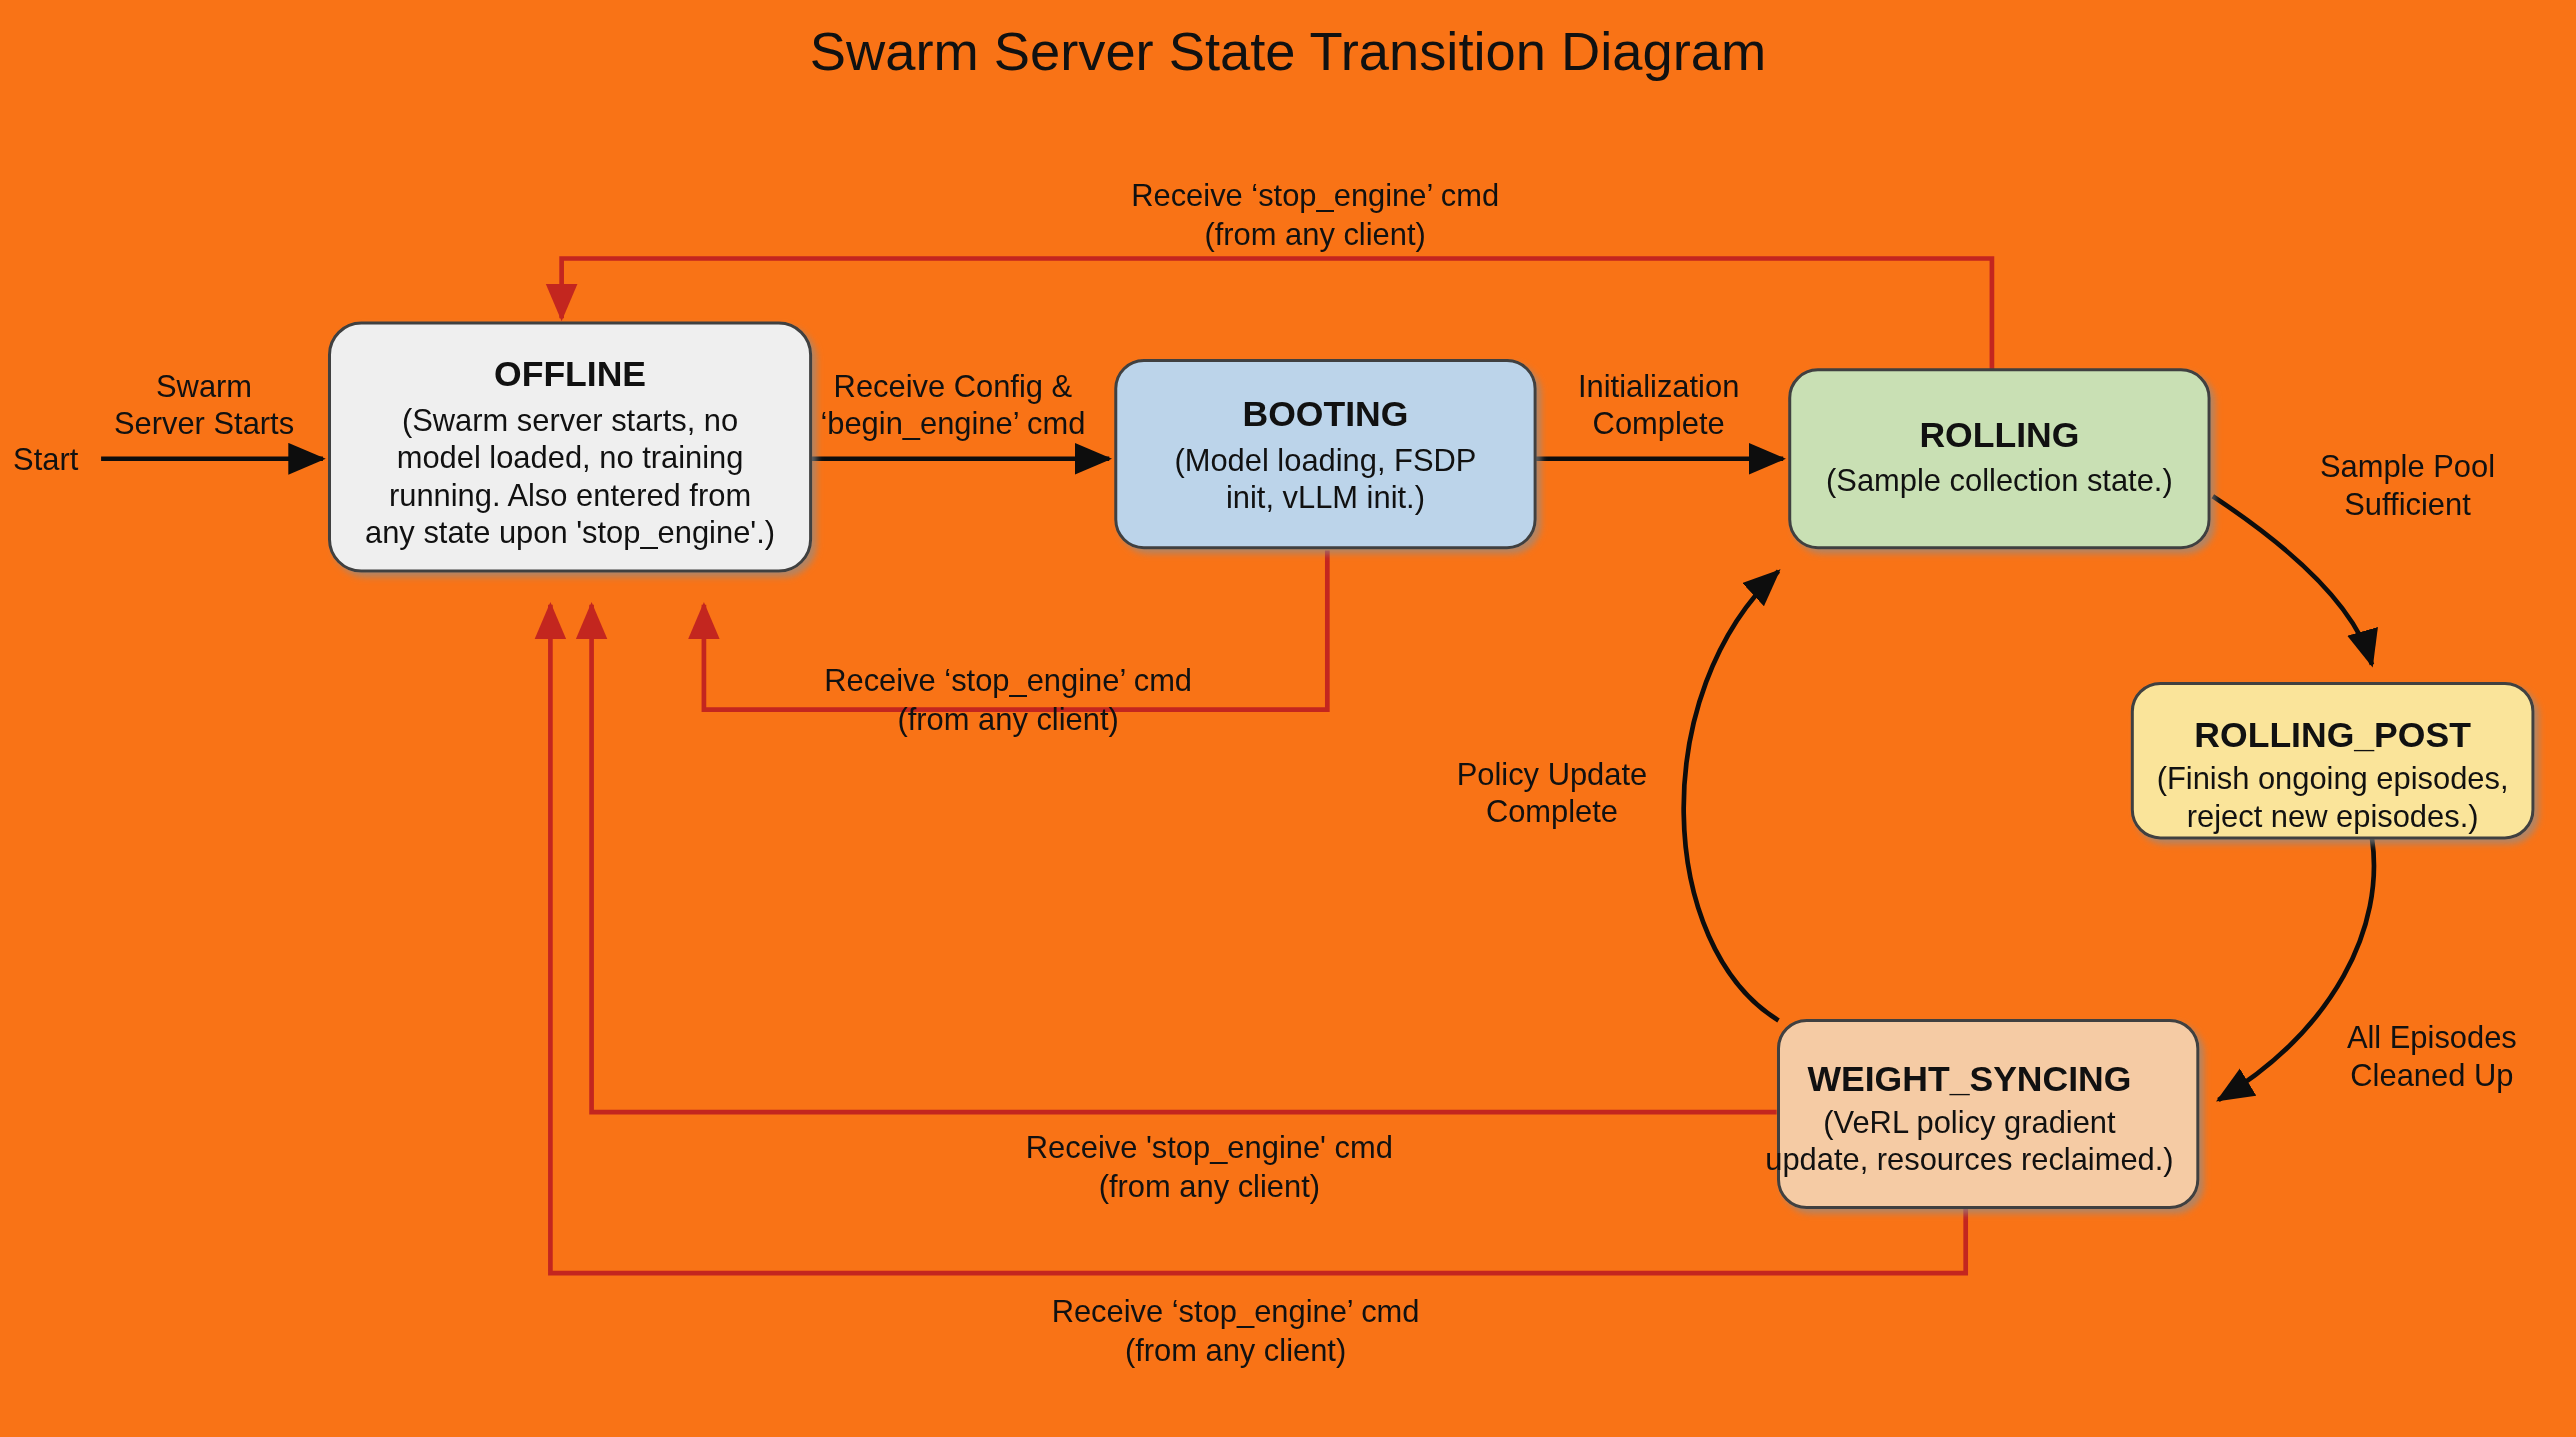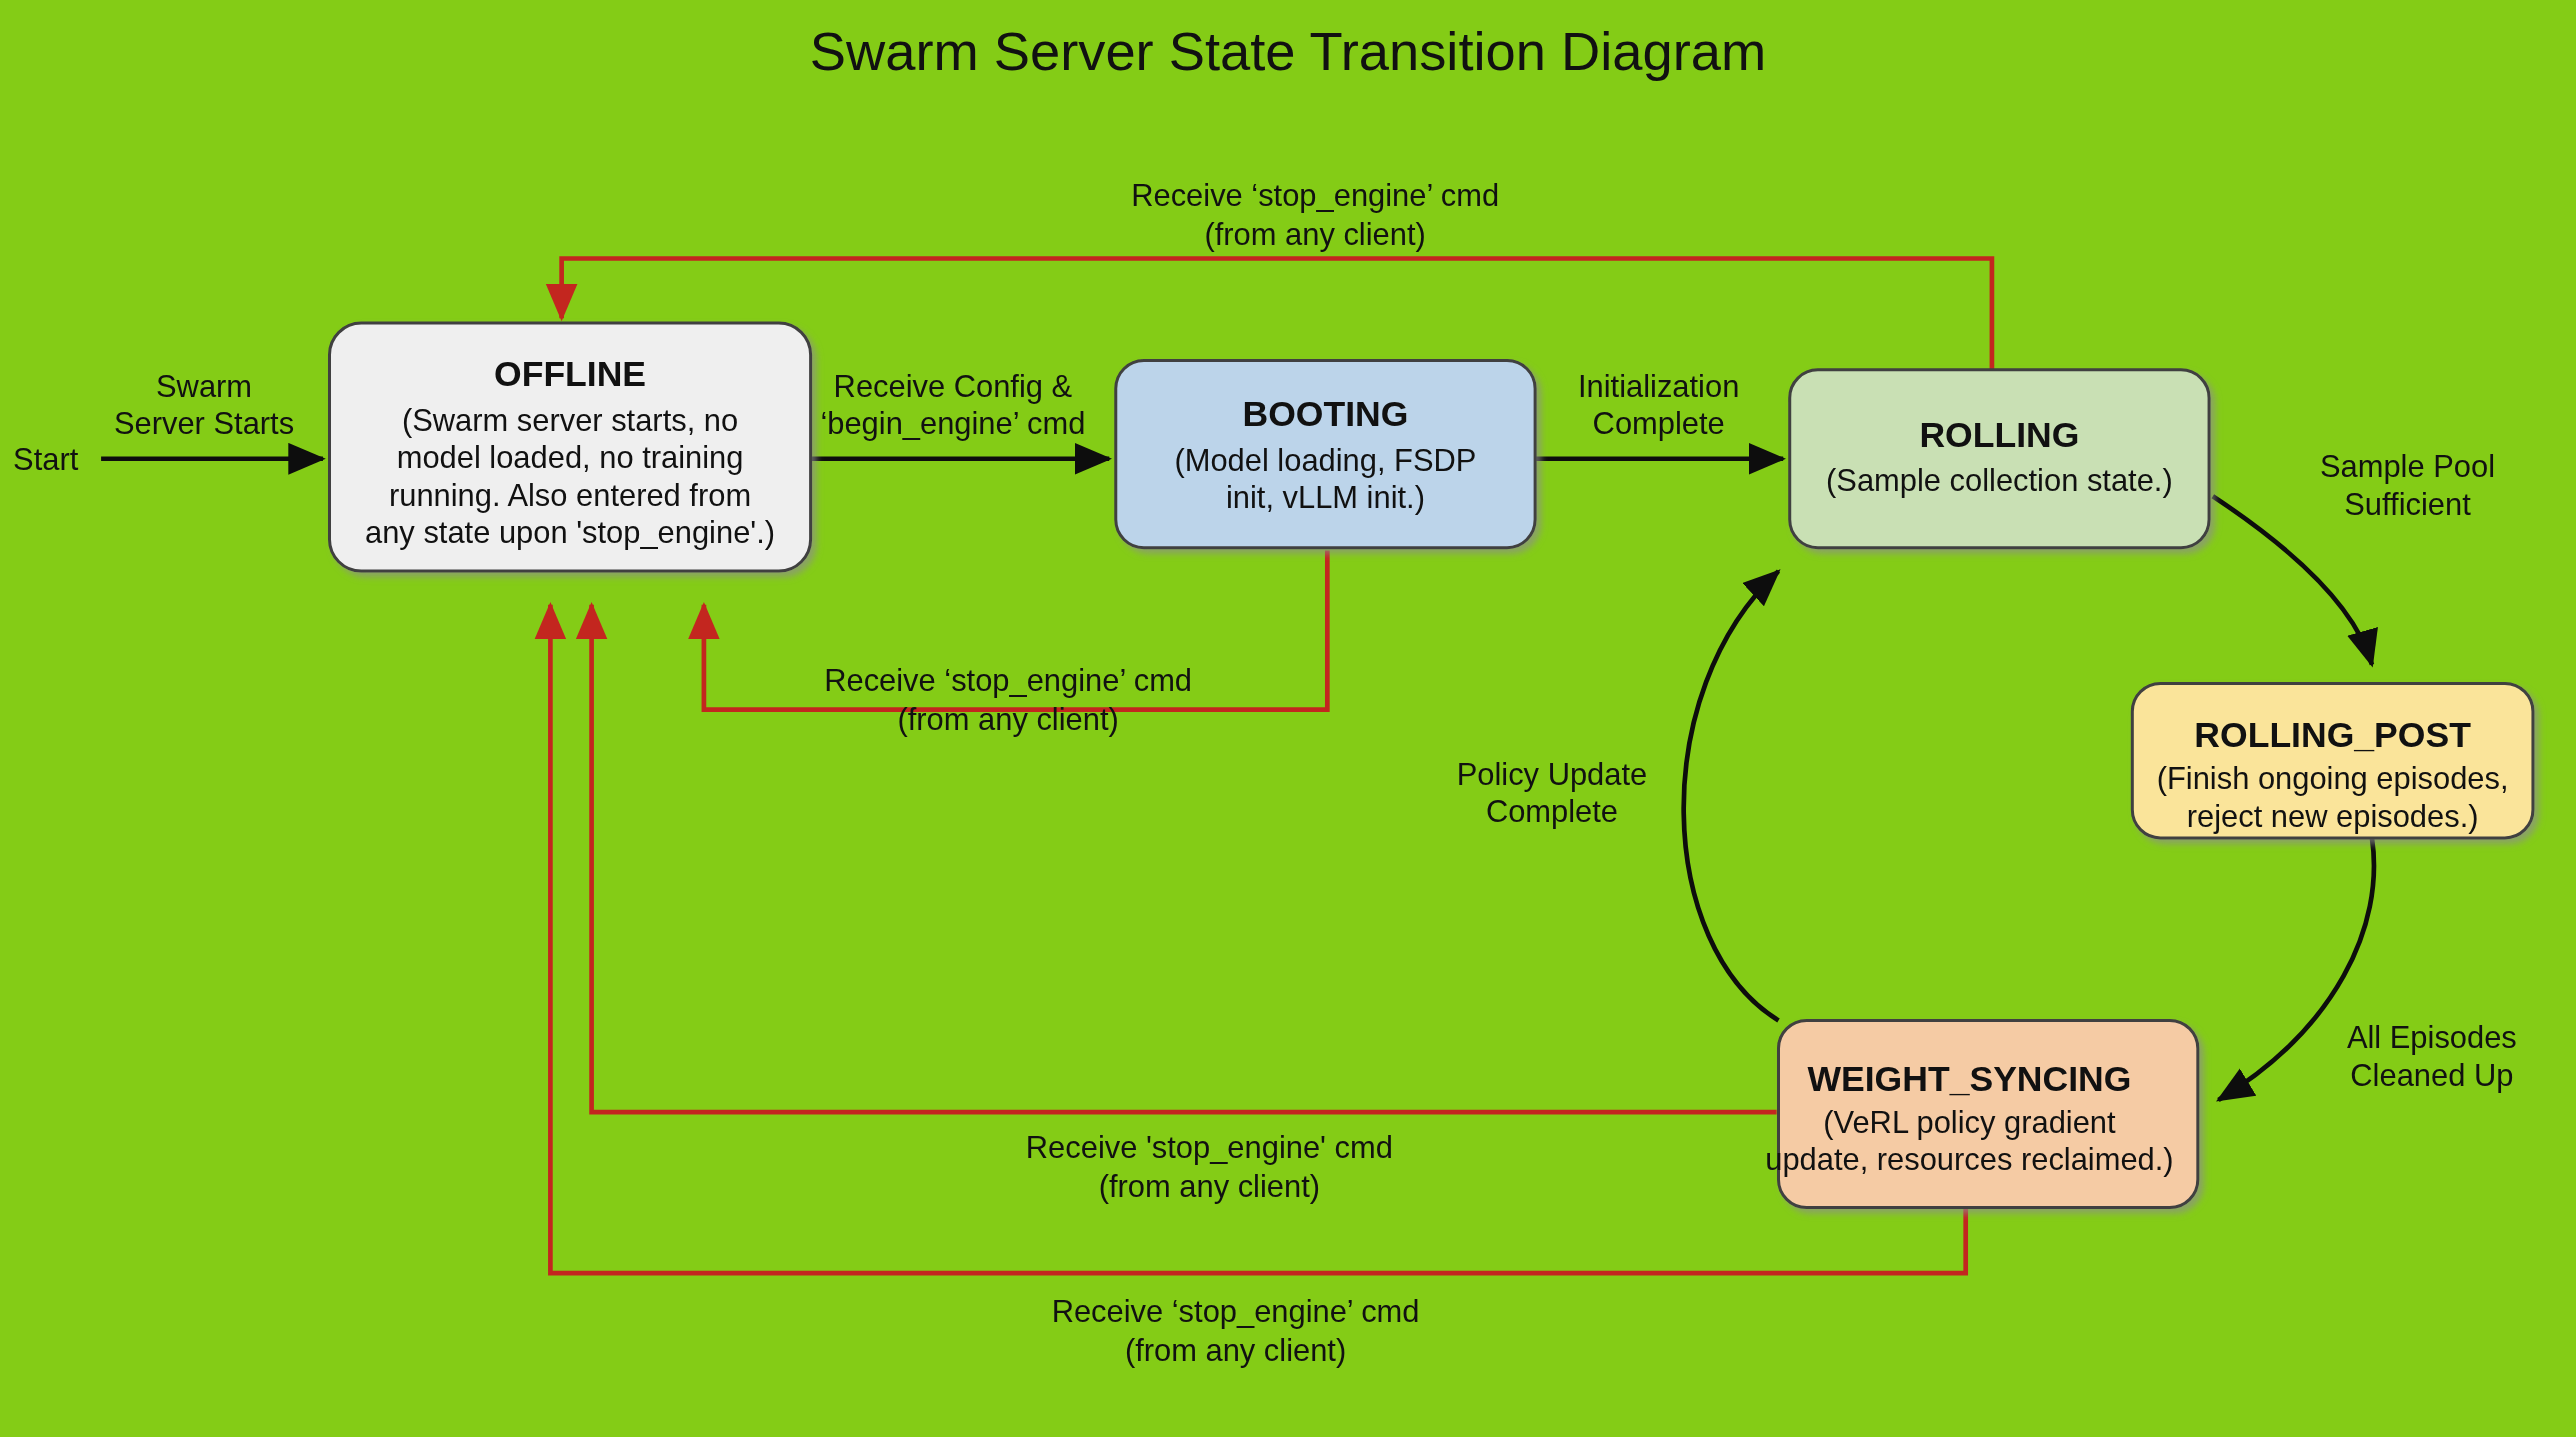--- a/index.html
+++ b/index.html
@@ -1,17 +1,17 @@
 <!DOCTYPE html>
 <html style="font-size:15px"><head>
 <meta charset="utf-8">
 <style>
   html,body{margin:0;padding:0;background:#fdfcfa;}
   body{font-family:"Liberation Sans",sans-serif;}
-  #stage{position:relative;width:2576px;height:1438px;background:#84cc16;overflow:hidden;}
+  #stage{position:relative;width:2576px;height:1438px;background:#f97316;overflow:hidden;}
   svg#diagram{position:absolute;top:0;left:0;width:2576px;height:1438px;}
   .state-title{font-weight:bold;font-size:38px;fill:#111;}
   .state-desc{font-size:33px;fill:#111;}
   .edge-label{font-size:33px;fill:#111;}
   .diagram-title{font-size:58px;fill:#111;}
   .node-rect{stroke:#3f3f3f;stroke-width:3.2;}
   .edge-black{fill:none;stroke:#0d0d0d;stroke-width:5;}
   .edge-red{fill:none;stroke:#c3261f;stroke-width:5;}
 </style>
 </head>

